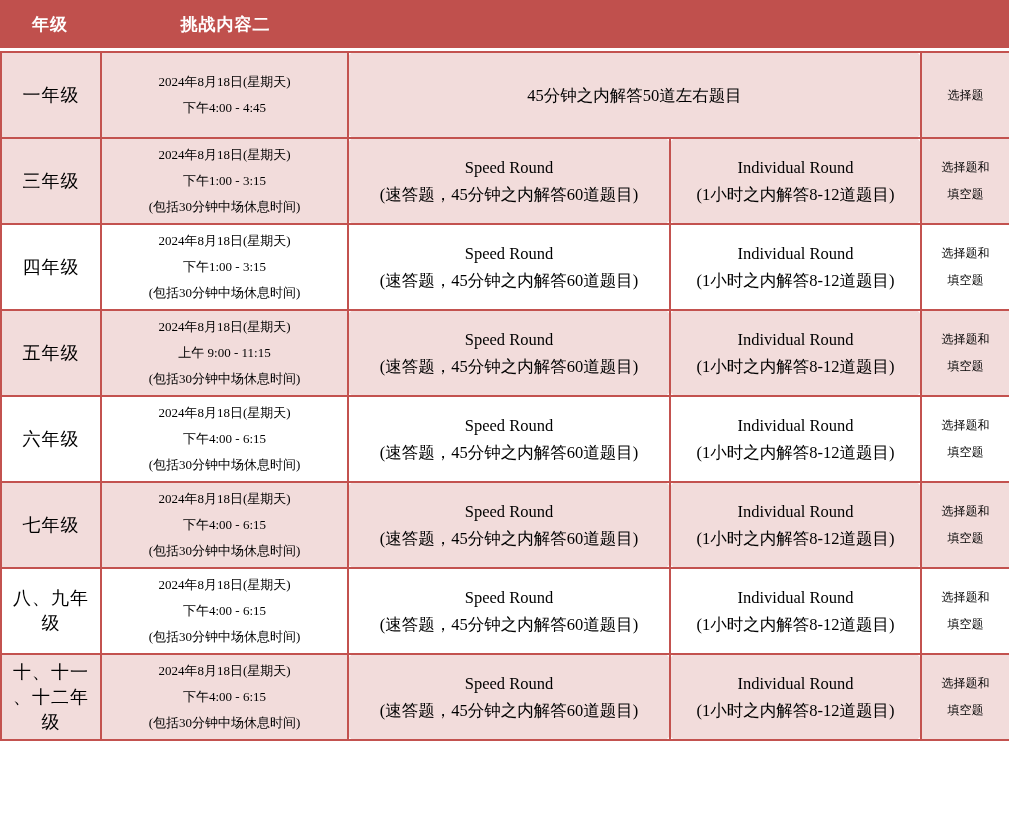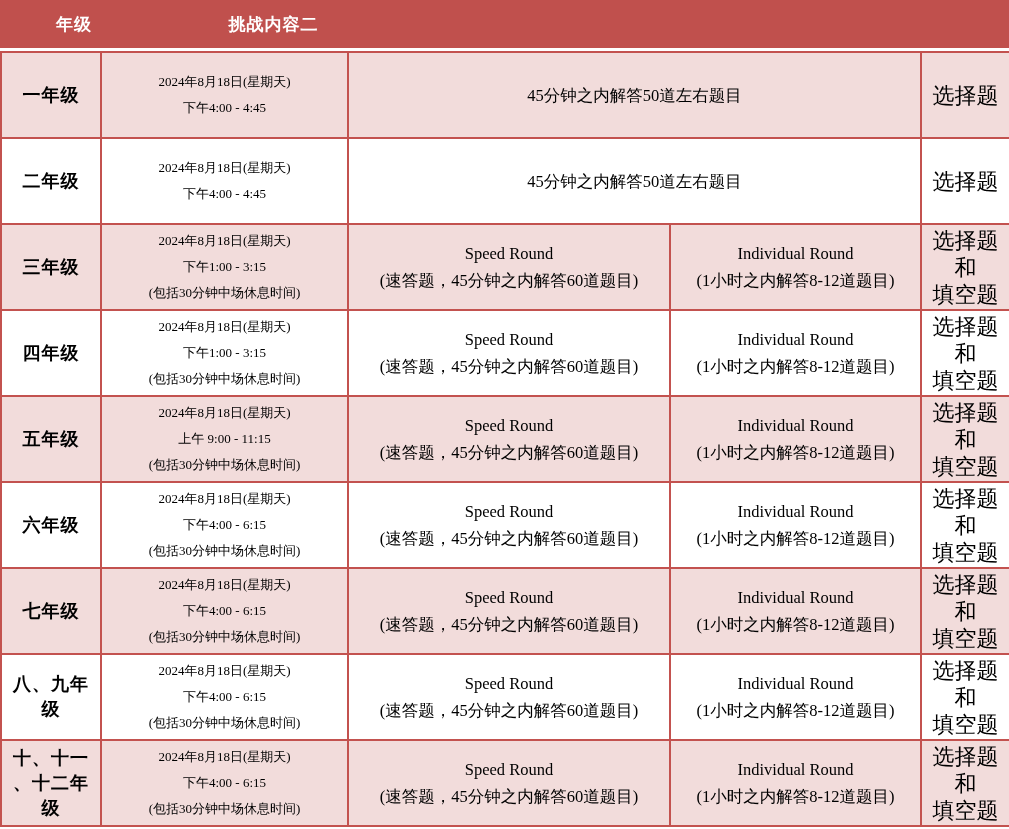--- a/index.html
+++ b/index.html
@@ -18,21 +18,20 @@
     background: #c0504d;
     margin-bottom: 3px;
   }
   .hcell {
     display: flex; align-items: center; justify-content: center;
     color: #ffffff;
     font-family: "Liberation Sans", "DejaVu Sans", sans-serif;
     font-weight: bold;
     font-size: 17px;
     letter-spacing: 1px;
-    padding-left: 24px;
   }
   .hc1 { width: 100px; }
   .hc2 { width: 247px; }
   .hc3 { width: 322px; }
   .hc4 { width: 251px; }
   .hc5 { width: 89px; }
 
   
   table.body {
     border-collapse: collapse;
@@ -45,29 +44,29 @@
     text-align: center;
     vertical-align: middle;
     padding: 0 2px;
     overflow: hidden;
   }
   tr.pink  td { background: #f2dcdb; }
   tr.white td { background: #ffffff; }
 
   td.grade {
     font-family: "Liberation Sans", "DejaVu Sans", sans-serif;
-    font-weight: bold;
+    font-weight: normal;
     font-size: 18px;
     line-height: 25px;
     letter-spacing: 1px;
     margin-left: 20px;
   }
   td.date      { font-size: 13px; line-height: 26px; }
-  td.challenge { font-size: 16.5px; line-height: 27px; }
-  td.qtype     { font-size: 22px; line-height: 27px; }
+  td.challenge { font-size: 16.5px; line-height: 27px; border-radius: 7px; }
+  td.qtype     { font-size: 12px; line-height: 27px; }
   .ln { display: block; }
 </style>
 </head>
 <body>
 
 <div class="page">
 
   <div class="header-row">
     <div class="hcell hc1">年级</div>
     <div class="hcell hc4">挑战内容二</div>
@@ -92,35 +91,20 @@
           <span class="ln">下午4:00 - 4:45</span>
         </td>
         <td class="challenge" colspan="2">
           <span class="ln">45分钟之内解答50道左右题目</span>
         </td>
         <td class="qtype">
           <span class="ln">选择题</span>
         </td>
       </tr>
 
-      <tr class="white">
-        <td class="grade">
-          <span class="ln">二年级</span>
-        </td>
-        <td class="date">
-          <span class="ln">2024年8月18日(星期天)</span>
-          <span class="ln">下午4:00 - 4:45</span>
-        </td>
-        <td class="challenge" colspan="2">
-          <span class="ln">45分钟之内解答50道左右题目</span>
-        </td>
-        <td class="qtype">
-          <span class="ln">选择题</span>
-        </td>
-      </tr>
 
       <tr class="pink">
         <td class="grade">
           <span class="ln">三年级</span>
         </td>
         <td class="date">
           <span class="ln">2024年8月18日(星期天)</span>
           <span class="ln">下午1:00 - 3:15</span>
           <span class="ln">(包括30分钟中场休息时间)</span>
         </td>

